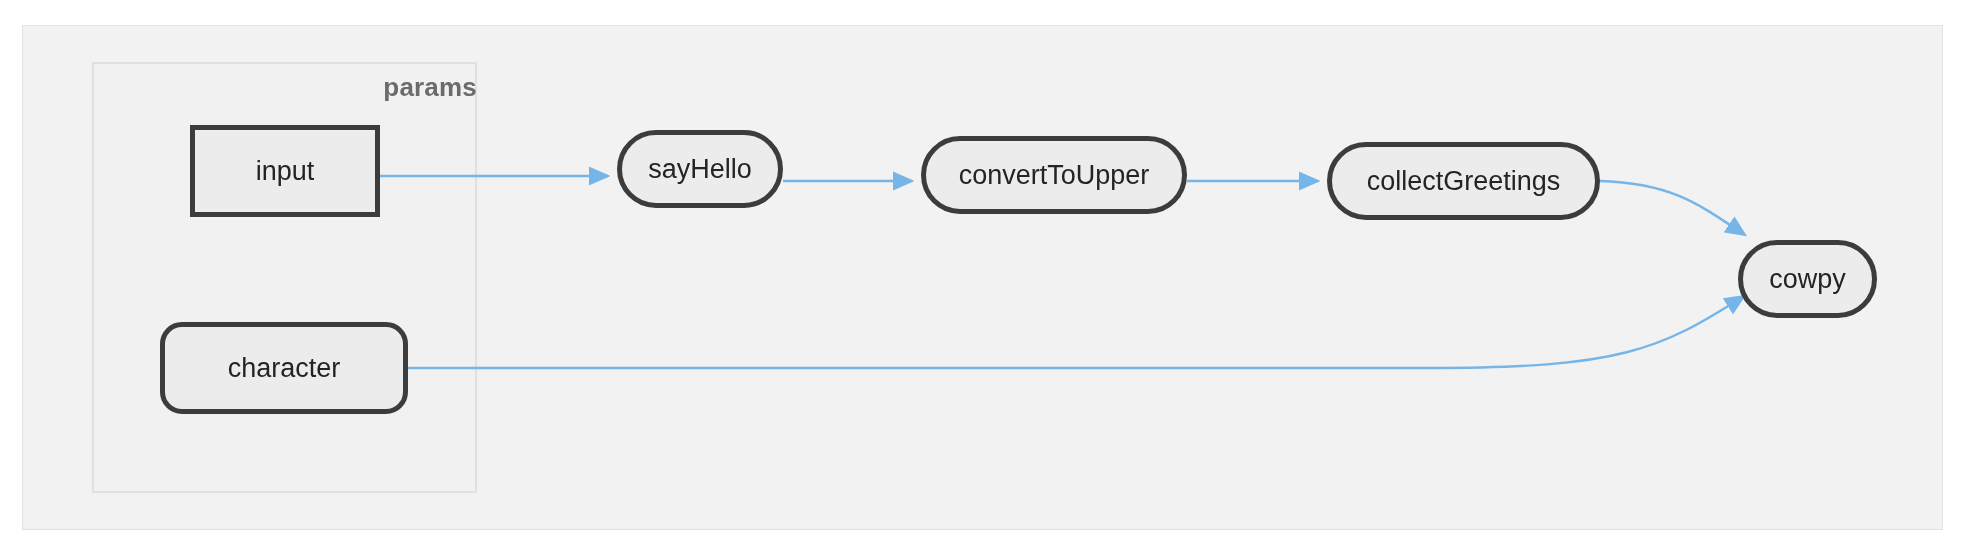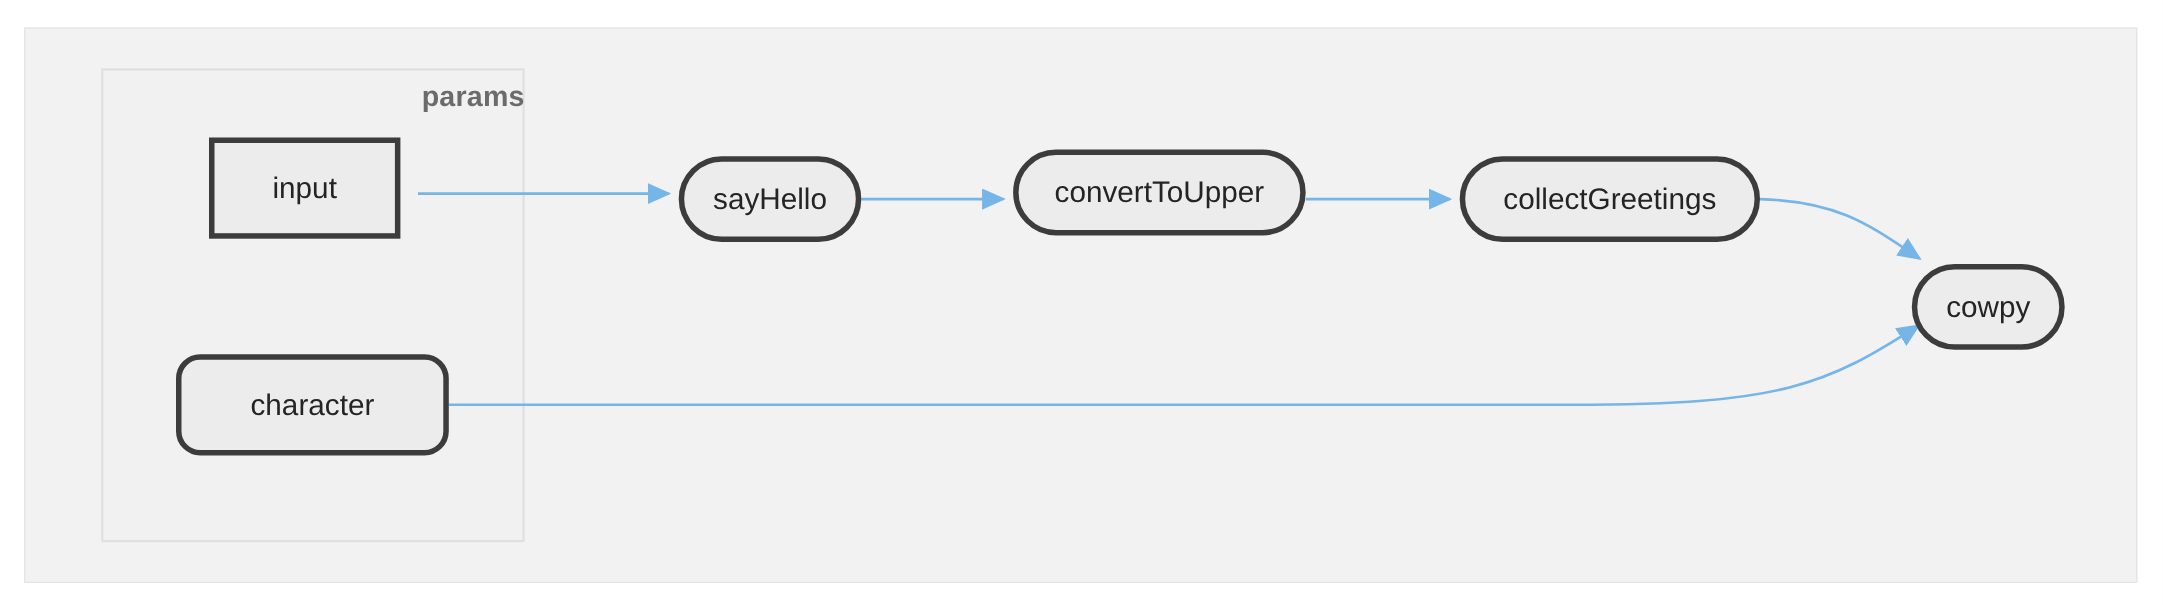--- a/index.html
+++ b/index.html
@@ -62,40 +62,40 @@
     background: #ececec;
     border: 5px solid #3c3c3c;
     box-sizing: border-box;
     display: flex;
     align-items: center;
     justify-content: center;
     font-size: 27px;
     color: #242424;
   }
 
-  #node-input   { left: 190px; top: 125px; width: 174px; height: 92px; }
+  #node-input   { left: 190px; top: 125px; width: 190px; height: 92px; }
   #node-character { left: 160px; top: 322px; width: 248px; height: 92px; border-radius: 22px; }
 
   
   .stadium-node {
     position: absolute;
     background: #ececec;
     border: 5px solid #3c3c3c;
     box-sizing: border-box;
     border-radius: 999px;
     display: flex;
     align-items: center;
     justify-content: center;
     font-size: 27px;
     color: #242424;
     white-space: nowrap;
     padding: 0 4px;
   }
 
-  #node-sayHello         { left: 617px;  top: 142px; width: 166px; height: 78px; }
+  #node-sayHello         { left: 617px;  top: 130px; width: 166px; height: 78px; }
   #node-convertToUpper   { left: 921px;  top: 136px; width: 266px; height: 78px; }
   #node-collectGreetings { left: 1327px; top: 142px; width: 273px; height: 78px; }
   #node-cowpy            { left: 1738px; top: 240px; width: 139px; height: 78px; }
 
   
   #edge-layer {
     position: absolute;
     left: 0;
     top: 0;
     width: 1966px;

